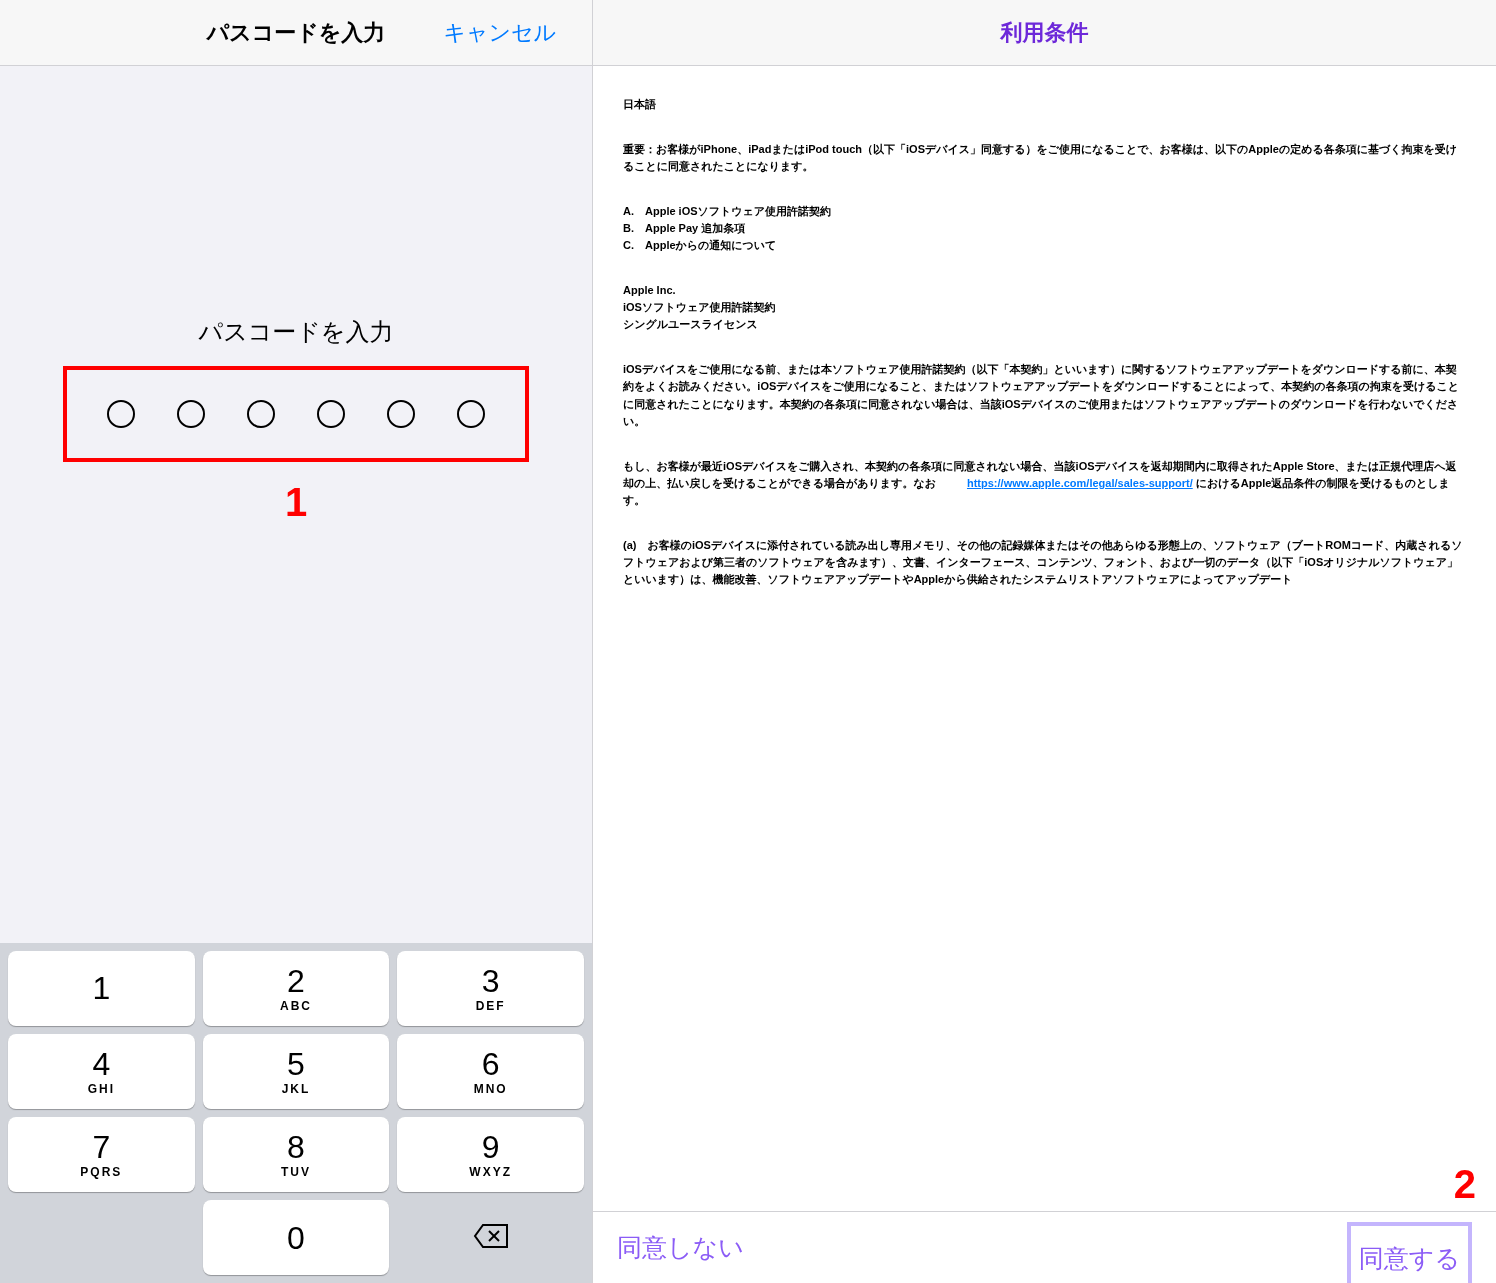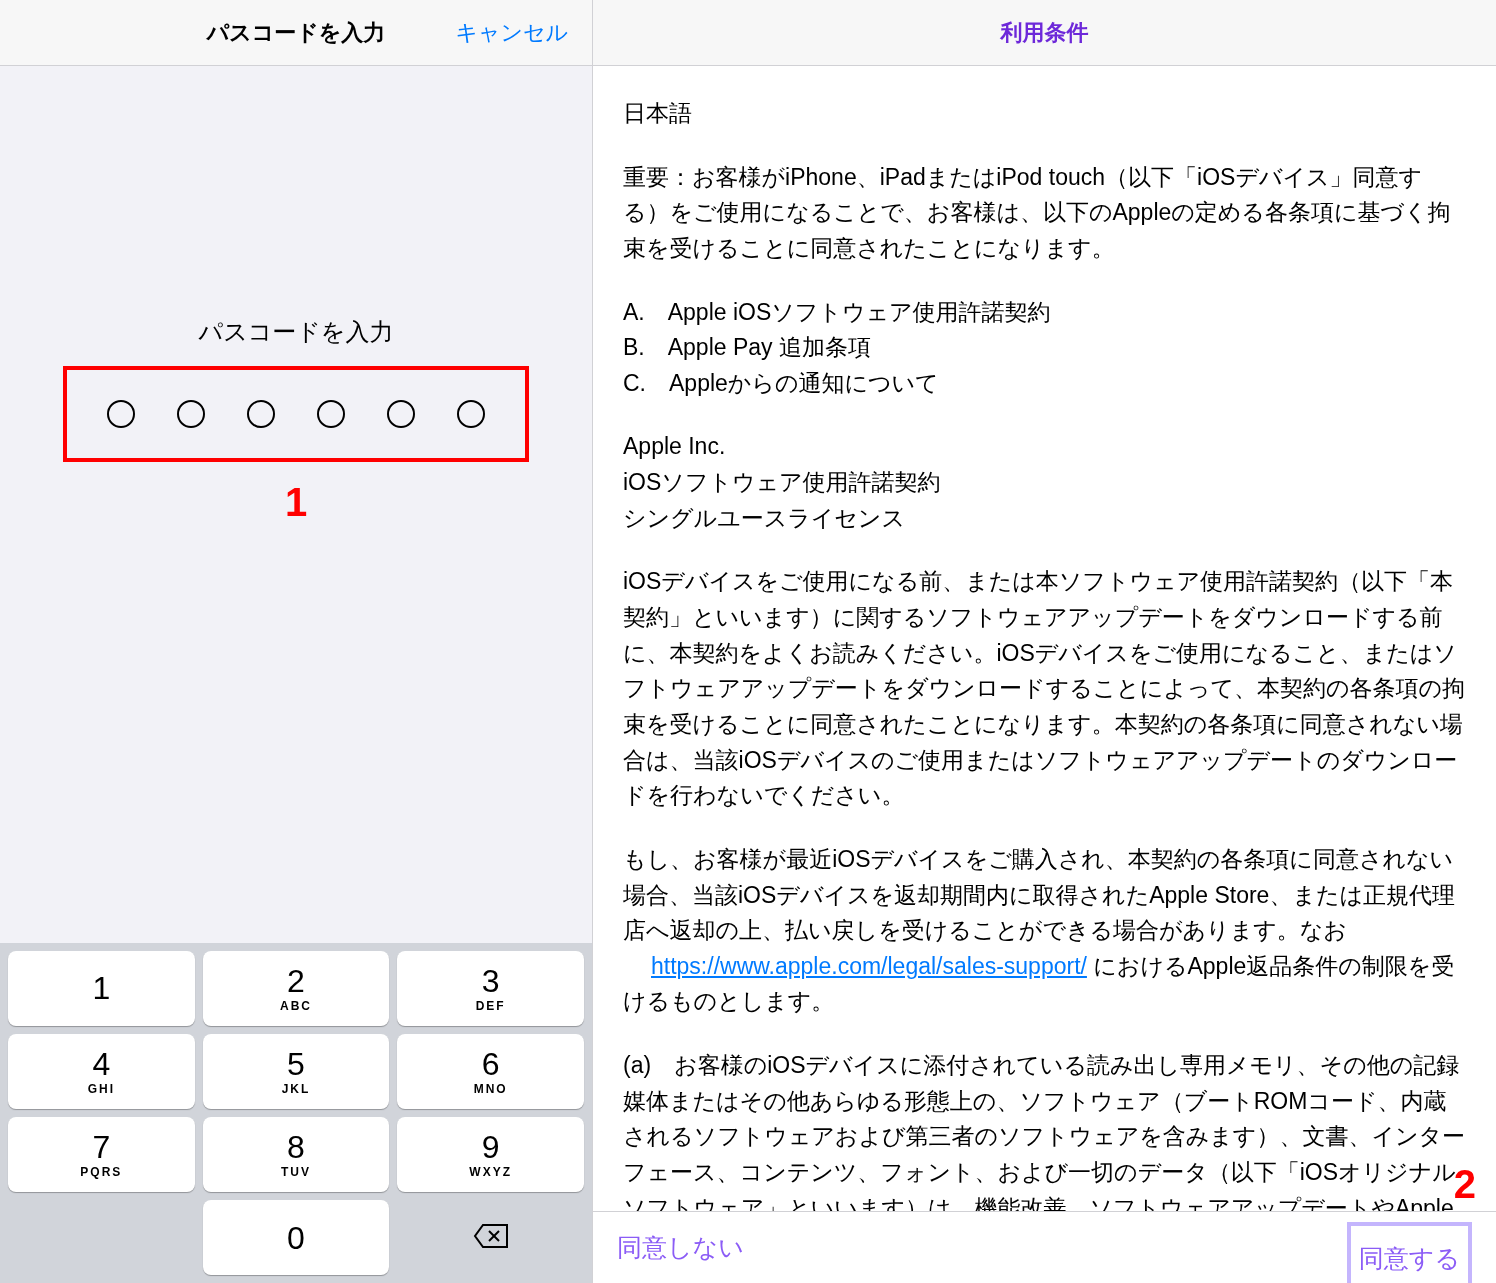--- a/index.html
+++ b/index.html
@@ -28,21 +28,21 @@
       border-bottom: 1px solid #d1d1d5;
       background: #f7f7f7;
     }
     .left-header-title {
       font-size: 22px;
       font-weight: 600;
       color: #000;
     }
     .cancel-btn {
       position: absolute;
-      right: 24px;
+      right: 36px;
       font-size: 22px;
       color: #007aff;
       cursor: pointer;
     }
     .passcode-area {
       flex: 1;
       display: flex;
       flex-direction: column;
       align-items: center;
       justify-content: flex-start;
@@ -136,23 +136,24 @@
     }
     .right-header-title {
       font-size: 22px;
       font-weight: 700;
       color: #6d28d9;
     }
     .terms-body {
       flex: 1;
       overflow: hidden;
       padding: 30px 30px 0 30px;
-      font-size: 23px;
+      font-size: 11px;
       line-height: 1.55;
       color: #000;
+      font-weight: bold;
     }
     .terms-body p { margin-bottom: 28px; }
     .terms-body .no-mb { margin-bottom: 0; }
     .terms-body .list-line { margin-bottom: 0; }
     .terms-body .list-group { margin-bottom: 28px; }
     .terms-body a { color: #007aff; text-decoration: underline; padding-left: 28px; }
     .right-footer {
       height: 72px;
       border-top: 1px solid #d1d1d5;
       display: flex;

